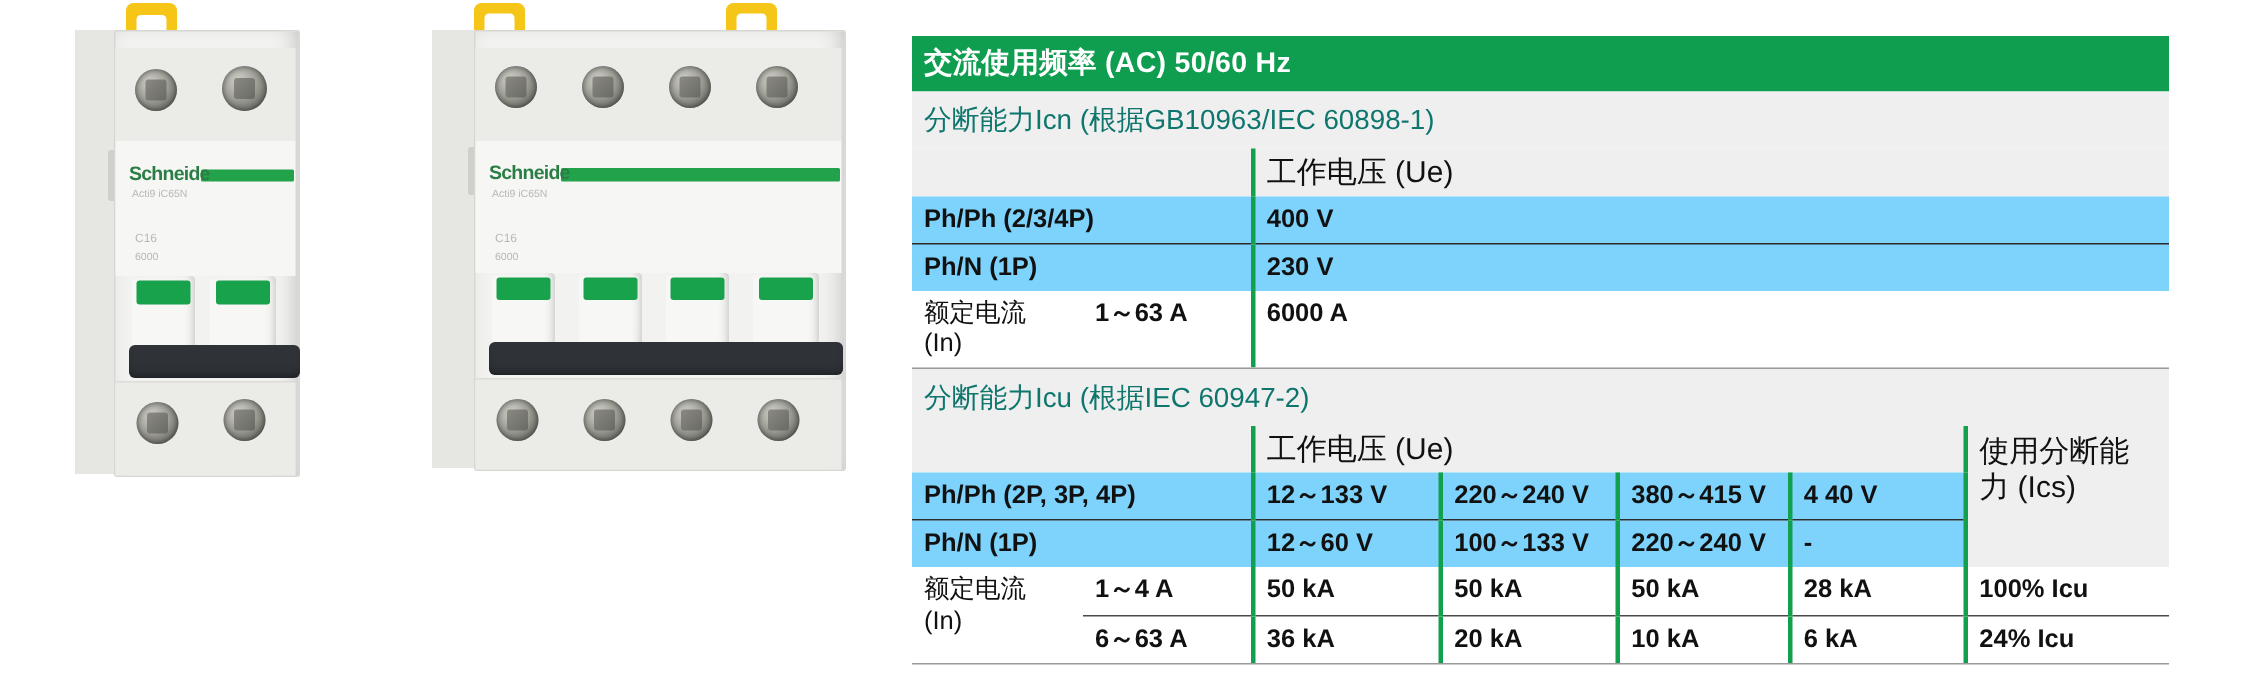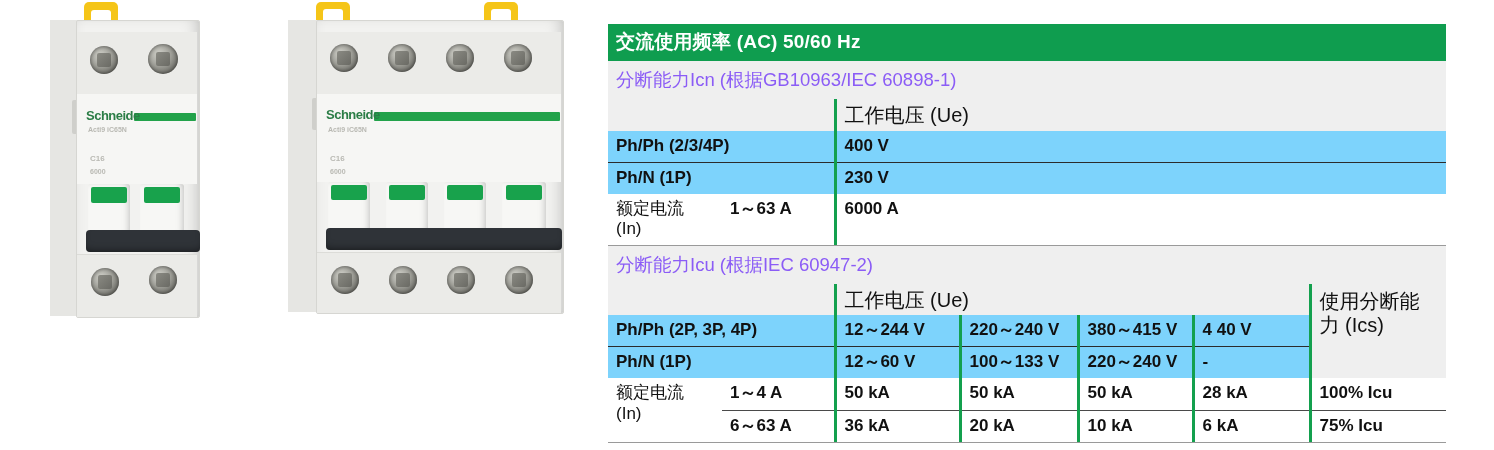--- a/index.html
+++ b/index.html
@@ -19,32 +19,32 @@
   .mcb .botcap{position:absolute;background:#ebebe8;border-top:1px solid #dcdcd8;}
   .mcb .term{position:absolute;border-radius:50%;background:
        radial-gradient(circle at 36% 32%, #cfcfc8 0%, #9e9e97 45%, #6e6e68 78%, #585852 100%);
        box-shadow:inset 0 0 4px rgba(0,0,0,.55);}
   .mcb .term::after{content:"";position:absolute;left:26%;top:26%;width:48%;height:48%;
        background:linear-gradient(135deg,#8a8a83,#6a6a64);border-radius:2px;}
   .mcb .brandband{position:absolute;background:#f6f6f4;}
   .mcb .greenline{position:absolute;background:#22a24a;border-radius:1px;}
   .mcb .wordmark{position:absolute;color:#2b7d46;font-weight:700;letter-spacing:-.5px;
        font-family:"Liberation Sans",sans-serif;overflow:hidden;white-space:nowrap;}
-  .mcb .microtxt{position:absolute;color:#b9b9b3;white-space:nowrap;overflow:hidden;font-weight:bold;}
+  .mcb .microtxt{position:absolute;color:#b9b9b3;white-space:nowrap;overflow:hidden;}
   .mcb .toggle{position:absolute;background:#f7f7f5;border-radius:3px 3px 8px 8px;
        box-shadow:inset -4px 0 8px -5px rgba(0,0,0,.35);}
   .mcb .toggle .gm{position:absolute;left:8%;right:8%;top:6%;height:28%;background:#18a24c;border-radius:2px;}
   .mcb .bar{position:absolute;background:#2f3338;border-radius:4px;
        box-shadow:inset 0 -5px 8px -5px rgba(0,0,0,.6);}
 
   
   .spec{position:absolute;left:608px;top:24px;width:838px;}
   .hdr-green{background:#0f9d4f;color:#ffffff;font-weight:700;font-size:19px;
        padding:5px 8px 6px 8px;letter-spacing:.2px;}
-  .std-row{background:#efefef;font-size:18.5px;padding:6px 8px 7px 8px;color:#8b5cf6;}
+  .std-row{background:#efefef;font-size:18.5px;padding:6px 8px 7px 8px;color:#0f766e;}
   .tbl{border-collapse:collapse;width:100%;table-layout:fixed;}
   .tbl td{font-size:17px;color:#111;vertical-align:top;padding:5px 7px 6px 8px;line-height:1.18;}
   .gr{background:#7dd3fc;}
   .gy{background:#efefef;}
   .wh{background:#ffffff;}
   .gsep{border-left:3px solid #13a04e;}
   .hline{border-top:1px solid #2b2b2b;}
   .thin{border-top:1px solid #4a4a4a;margin-top:16px;}
   .bold-lbl{font-weight:700;}
   .blockend{border-bottom:1px solid #9a9a9a;}
@@ -177,21 +177,21 @@
         <td class="gy"></td>
         <td class="gy"></td>
         <td class="gy gsep" colspan="4" style="font-size:20px;padding-bottom:3px;">工作电压 (Ue)</td>
         <td class="gy gsep" rowspan="3" style="font-size:20px;white-space:pre-line;line-height:1.2;padding-top:5px;">使用分断能
 力 (Ics)</td>
       </tr>
 
       <tr>
         <td class="gr bold-lbl nowrap">Ph/Ph (2P, 3P, 4P)</td>
         <td class="gr"></td>
-        <td class="gr gsep bold-lbl nowrap">12～244 V</td>
+        <td class="gr gsep bold-lbl nowrap">12～133 V</td>
         <td class="gr gsep bold-lbl nowrap">220～240 V</td>
         <td class="gr gsep bold-lbl nowrap">380～415 V</td>
         <td class="gr gsep bold-lbl nowrap">4 40 V</td>
       </tr>
 
       <tr>
         <td class="gr bold-lbl nowrap hline">Ph/N (1P)</td>
         <td class="gr hline"></td>
         <td class="gr gsep bold-lbl nowrap hline">12～60 V</td>
         <td class="gr gsep bold-lbl nowrap hline">100～133 V</td>
@@ -209,20 +209,20 @@
         <td class="wh gsep bold-lbl nowrap">28 kA</td>
         <td class="wh gsep bold-lbl nowrap">100% Icu</td>
       </tr>
 
       <tr>
         <td class="wh bold-lbl nowrap thin">6～63 A</td>
         <td class="wh gsep bold-lbl nowrap thin">36 kA</td>
         <td class="wh gsep bold-lbl nowrap thin">20 kA</td>
         <td class="wh gsep bold-lbl nowrap thin">10 kA</td>
         <td class="wh gsep bold-lbl nowrap thin">6 kA</td>
-        <td class="wh gsep bold-lbl nowrap thin">75% Icu</td>
+        <td class="wh gsep bold-lbl nowrap thin">24% Icu</td>
       </tr>
     </tbody>
       </table>
 
     <div class="blockend"></div>
   </div>
 </div>
 
 </body></html>

